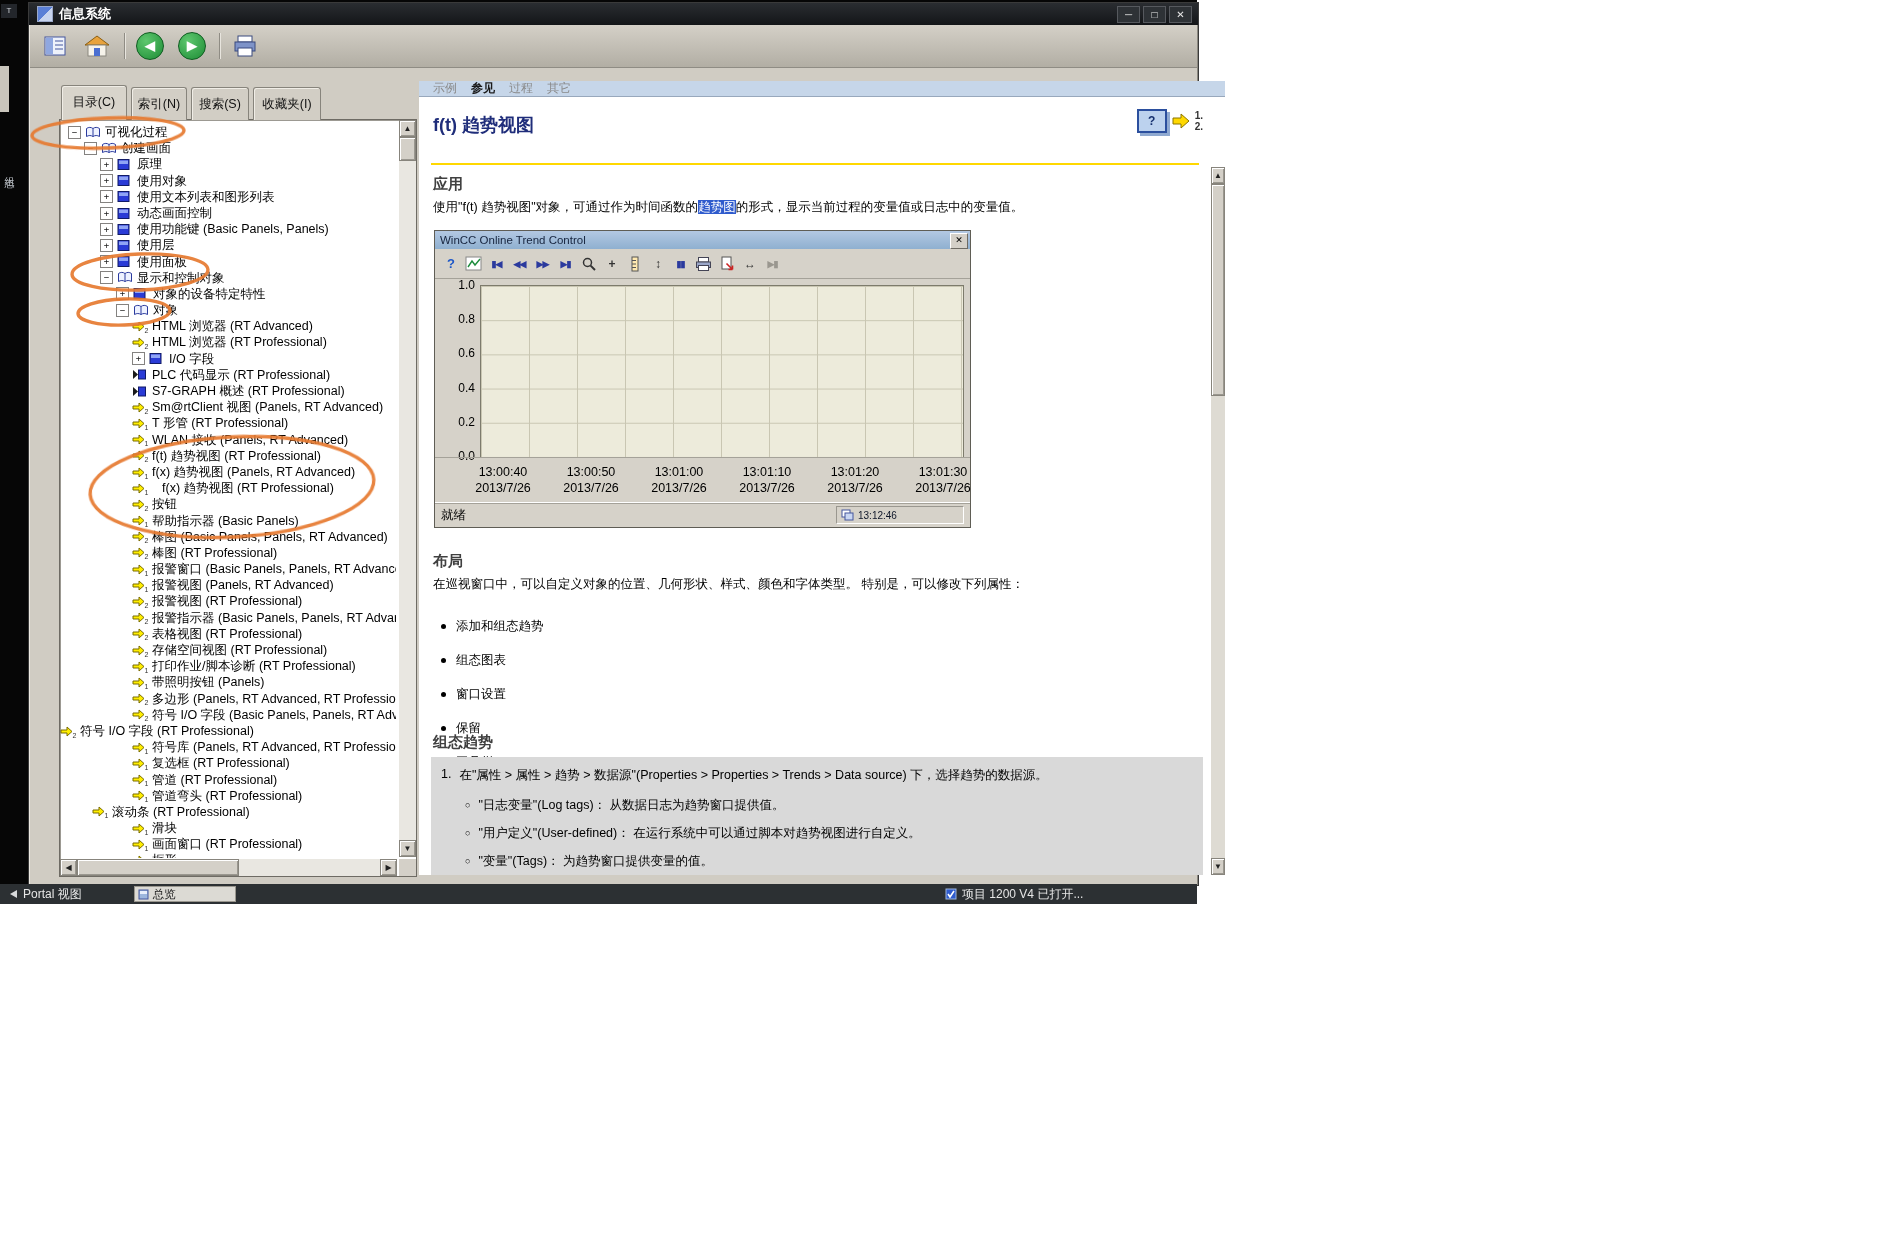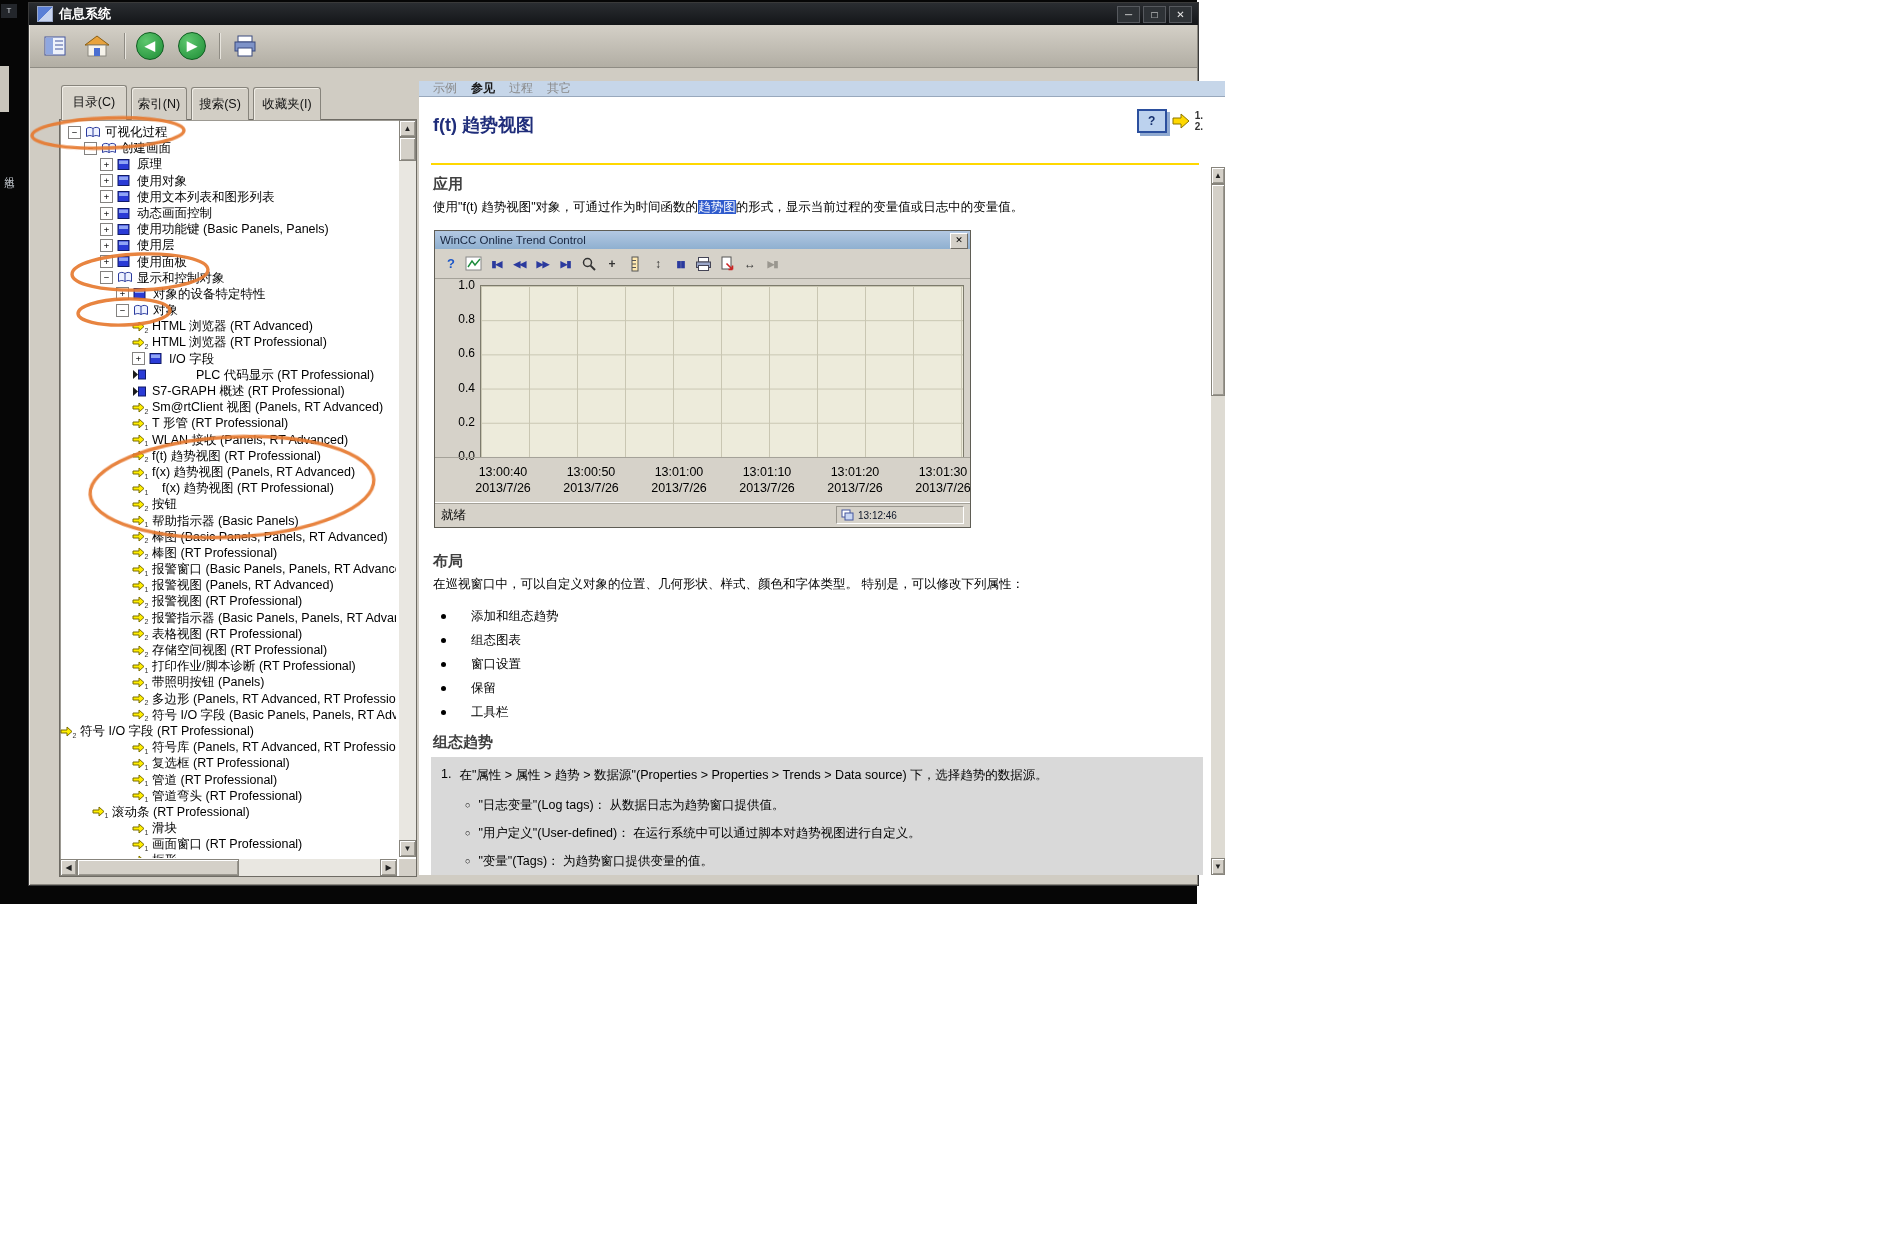--- a/index.html
+++ b/index.html
@@ -64,21 +64,21 @@
   #wplot{position:absolute;left:45px;top:54px;width:482px;height:171px;background:#edebdb;border:1px solid #7d7b6c;background-image:linear-gradient(to right,#c9c6b2 1px,transparent 1px),linear-gradient(to bottom,#c9c6b2 1px,transparent 1px);background-size:48px 34.2px;}
   .ytick{position:absolute;left:2px;width:38px;text-align:right;font-size:12px;color:#000;}
   #wxaxis{position:absolute;left:0;top:226px;width:100%;height:45px;border-top:1px solid #a5a299;}
   .xtick{position:absolute;top:6px;width:86px;text-align:center;font-size:12.5px;color:#000;line-height:16px;}
   #wstatus{position:absolute;left:0;top:271px;width:100%;height:24px;border-top:1px solid #fff;box-shadow:inset 0 1px 0 #a5a299;display:flex;align-items:center;}
   #wready{font-size:12.5px;margin-left:6px;color:#000;}
   #wtimecell{position:absolute;right:6px;top:3px;width:128px;height:18px;border:1px solid;border-color:#9a978f #fff #fff #9a978f;display:flex;align-items:center;gap:4px;padding-left:4px;box-sizing:border-box;}
   #wtime{font-size:10px;color:#0f172a;}
   
   #bullets{position:absolute;left:22px;top:523px;font-size:12.5px;}
-  #bullets div{height:24px;display:flex;align-items:center;gap:25px;}
+  #bullets div{height:24px;display:flex;align-items:center;gap:10px;margin-top:10px;}
   .bdot{width:5px;height:5px;background:#000;border-radius:50%;flex:none;}
   
   #graybox{position:absolute;left:12px;top:676px;width:772px;height:200px;background:#d9d9d9;}
   #step1{position:absolute;left:10px;top:10px;font-size:12.5px;display:flex;gap:8px;}
   .substep{position:absolute;left:34px;font-size:12.5px;display:flex;gap:8px;}
   
   #cscroll{position:absolute;right:0;top:86px;width:14px;height:708px;background:#dedbd3;}
   
   #taskbar{left:0;top:884px;width:1197px;height:20px;background:#2c3033;display:flex;align-items:center;color:#e6e6e6;font-size:12px;}
   #tbportal{display:flex;align-items:center;gap:5px;margin-left:8px;}
@@ -289,21 +289,21 @@
           <div class="trow" style="padding-left: 72px;">
             <span class="exp">+</span>
             <span class="tico">
               <svg width="13" height="13" viewBox="0 0 13 13">
                 <rect x="1" y="1.5" width="11" height="10" fill="#2a3bd6" stroke="#101a66"></rect>
                 <rect x="2" y="2.5" width="9" height="3.5" fill="#8fa4f5"></rect>
               </svg>
             </span>
             <span class="tlabel">I/O 字段</span>
           </div>
-          <div class="trow" style="padding-left: 72px; gap: 44px;">
+          <div class="trow" style="padding-left: 72px;">
             <span class="tico">
               <svg width="15" height="13" viewBox="0 0 15 13">
                 <polygon points="1,2 6,6.5 1,11" fill="#1a1a1a"></polygon>
                 <rect x="6.5" y="2" width="7" height="9" fill="#2a3bd6" stroke="#101a66"></rect>
               </svg>
             </span>
             <span class="tlabel">PLC 代码显示 (RT Professional)</span>
           </div>
           <div class="trow" style="padding-left: 72px;">
             <span class="tico">
@@ -767,20 +767,42 @@
         <div class="abs sbface" style="left:0;top:17px;width:12px;height:210px;"></div>
         <div class="abs sbface sbarrow" style="left:0;bottom:0;width:12px;height:15px;line-height:15px;">▼</div>
       </div>
     </div>
   <div class="abs sbtab active" style="left: 32px; width: 64px;">目录(C)</div>
       <div class="abs sbtab" style="left: 102px; width: 54px;">索引(N)</div>
       <div class="abs sbtab" style="left: 162px; width: 56px;">搜索(S)</div>
       <div class="abs sbtab" style="left: 224px; width: 66px;">收藏夹(I)</div>
     </div>
 
+  <div class="abs" id="taskbar">
+    <span id="tbportal">
+      <svg width="10" height="10">
+          <polygon points="9,1 2,5 9,9" fill="#d8dadc"></polygon>
+        </svg>
+      <span>Portal 视图</span>
+    </span>
+    <span id="taskbtn">
+      <svg width="11" height="11">
+          <rect x="1" y="1" width="9" height="9" fill="#9db6dd" stroke="#44569e"></rect>
+          <rect x="2" y="2" width="7" height="3" fill="#e8eefb"></rect>
+        </svg>
+      <span>总览</span>
+    </span>
+    <span id="tbstatus">
+      <svg width="12" height="12">
+          <rect x="1" y="1" width="10" height="10" fill="#2f5bcd" stroke="#9db6dd"></rect>
+          <polyline points="3,6 5,9 9,3" fill="none" stroke="#fff" stroke-width="1.6"></polyline>
+        </svg>
+      <span>项目 1200 V4 已打开...</span>
+    </span>
+  </div>
 
   <svg class="abs" id="annot" width="1886" height="1238">
     <g fill="none" stroke="#e6792f" stroke-width="3.4" stroke-linecap="round" opacity="0.92">
       <ellipse cx="108" cy="133" rx="76" ry="15" transform="rotate(-2 108 133)"></ellipse>
       <ellipse cx="140" cy="272" rx="68" ry="18" transform="rotate(-2 140 272)"></ellipse>
       <ellipse cx="124" cy="312" rx="46" ry="13" transform="rotate(-2 124 312)"></ellipse>
       <ellipse cx="232" cy="487" rx="142" ry="50" transform="rotate(-3 232 487)"></ellipse>
     </g>
   </svg>
 </div>

